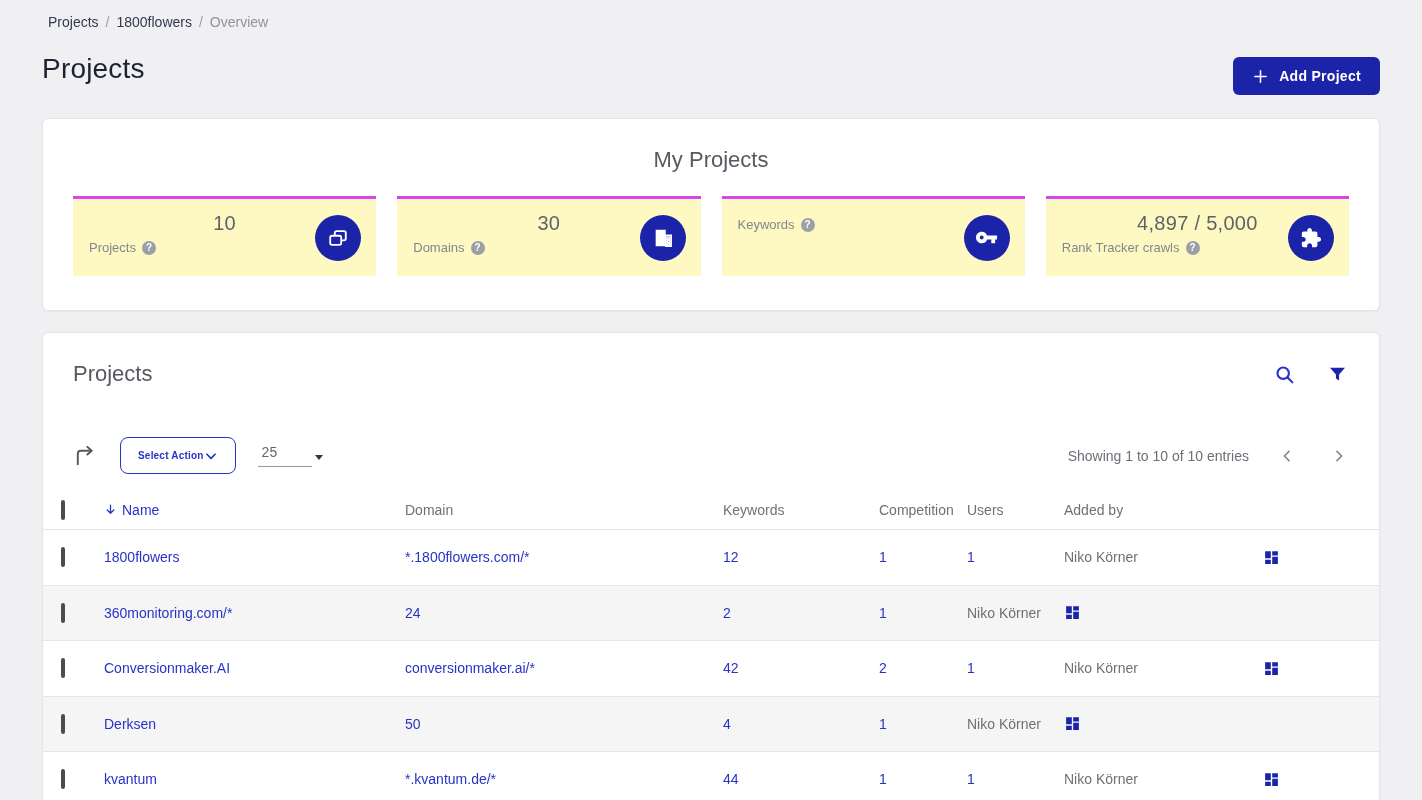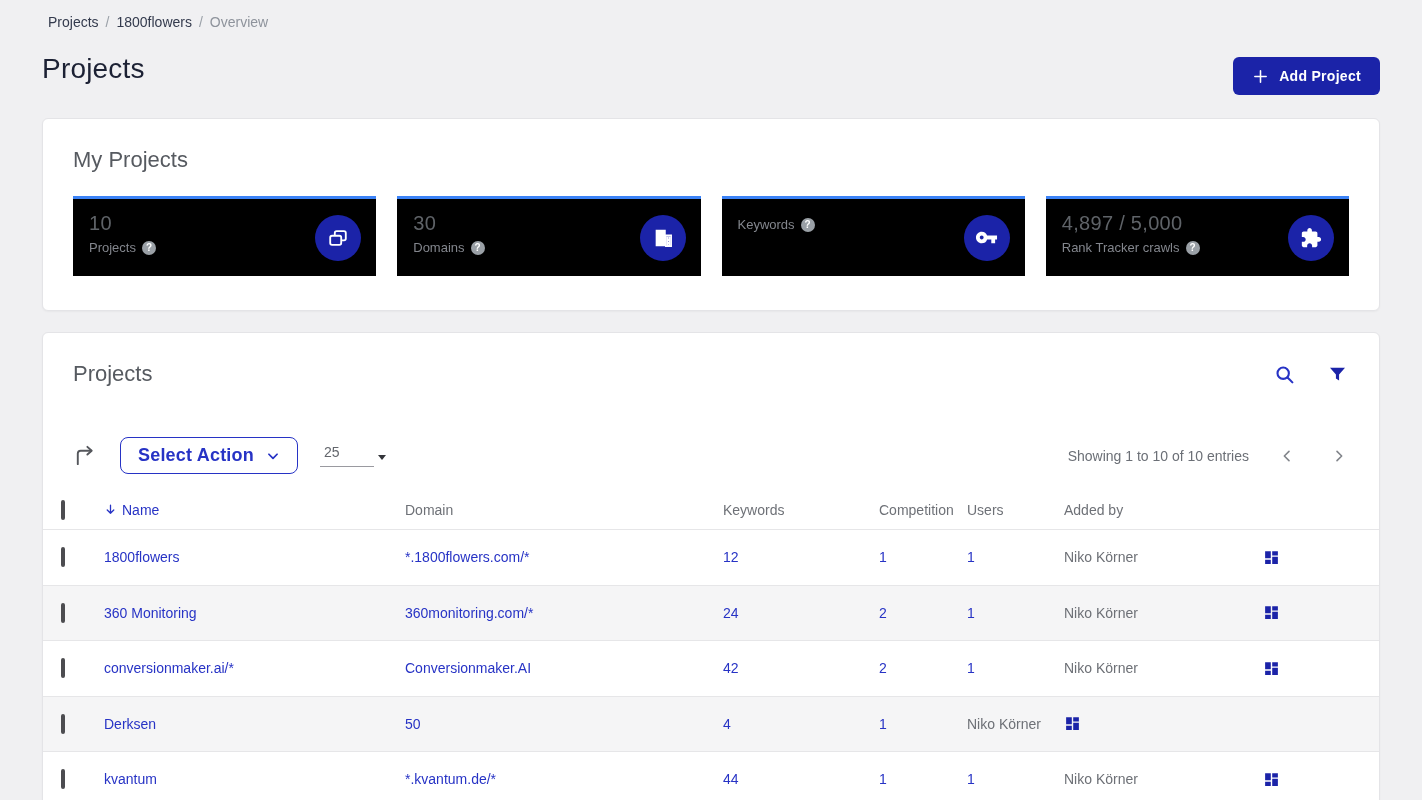--- a/index.html
+++ b/index.html
@@ -41,30 +41,30 @@
 
   
   .card {
     background:#fff;
     border:1px solid #e4e4e7;
     border-radius:6px;
     box-shadow:0 1px 2px rgba(0,0,0,.04);
   }
   .card-title { font-size:22px; font-weight:400; color:#565a60; }
 
-  .card-myprojects { margin-top:23px; padding:28px 30px 34px 30px; }
+  .card-myprojects { margin-top:23px; padding:28px 30px 34px 30px;text-align:center; }
 
   .stats-row {
     margin-top:23px;
     display:grid; grid-template-columns:repeat(4,1fr); gap:21px;
   }
   .stat {
     position:relative;
-    background:#000000;
-    border-top:3px solid #3b82f6;
+    background:#fef9c3;
+    border-top:3px solid #d946ef;
     height:80px;
     padding:13px 16px;
   }
   .stat-value { font-size:20px; color:#5f6368; letter-spacing:.3px; }
   .stat-label {
     margin-top:5px; font-size:13px; color:#83868d;
     display:flex; align-items:center; gap:6px;
   }
   .help-badge {
     width:14px; height:14px; border-radius:50%;
@@ -89,25 +89,25 @@
   .tbl-head-icons { display:flex; gap:33px; align-items:center; }
   .icon-btn { background:none; border:none; cursor:pointer; display:flex; align-items:center; }
 
   .toolbar {
     margin-top:50px; padding:0 30px;
     display:flex; align-items:center;
   }
   .toolbar-right { margin-left:auto; display:flex; align-items:center; gap:30px; }
   .btn-select-action {
     margin-left:24px;
-    display:flex; align-items:center; gap:12px;
+    display:flex; align-items:center; 
     background:#fff; color:#2733c5;
     border:1.5px solid #2733c5; border-radius:8px;
     height:37px; padding:0 17px;
-    font-size:18px; font-weight:600; letter-spacing:.2px;
+    font-size:10px; font-weight:600; letter-spacing:.2px;
     cursor:pointer;
     font-family:"Liberation Sans", sans-serif;
   }
   .pagesize {
     margin-left:22px;
     width:54px;
     display:flex; align-items:flex-end; justify-content:space-between;
     border-bottom:1px solid #9a9aa0;
     padding:0 2px 6px 4px;
     font-size:14px; color:#63666c;
@@ -318,39 +318,38 @@
             <button class="icon-btn">
               <svg width="17" height="17" viewBox="0 0 24 24" fill="#1b23a8">
                 <path d="M3 13h8V3H3v10zm0 8h8v-6H3v6zm10 0h8V11h-8v10zm0-18v6h8V3h-8z"></path>
               </svg>
             </button>
           </div>
       </div>
 
       <div class="grid-row">
         <div><span class="checkbox"></span></div>
-        <div><a class="row-link">360 Monitoring</a></div>
         <div><a class="row-link">360monitoring.com/*</a></div>
         <div><a class="row-link">24</a></div>
         <div><a class="row-link">2</a></div>
         <div><a class="row-link">1</a></div>
         <div class="added-by">Niko Körner</div>
         <div>
             <button class="icon-btn">
               <svg width="17" height="17" viewBox="0 0 24 24" fill="#1b23a8">
                 <path d="M3 13h8V3H3v10zm0 8h8v-6H3v6zm10 0h8V11h-8v10zm0-18v6h8V3h-8z"></path>
               </svg>
             </button>
           </div>
       </div>
 
       <div class="grid-row">
         <div><span class="checkbox"></span></div>
+        <div><a class="row-link">Conversionmaker.AI</a></div>
         <div><a class="row-link">conversionmaker.ai/*</a></div>
-        <div><a class="row-link">Conversionmaker.AI</a></div>
         <div><a class="row-link">42</a></div>
         <div><a class="row-link">2</a></div>
         <div><a class="row-link">1</a></div>
         <div class="added-by">Niko Körner</div>
         <div>
             <button class="icon-btn">
               <svg width="17" height="17" viewBox="0 0 24 24" fill="#1b23a8">
                 <path d="M3 13h8V3H3v10zm0 8h8v-6H3v6zm10 0h8V11h-8v10zm0-18v6h8V3h-8z"></path>
               </svg>
             </button>

